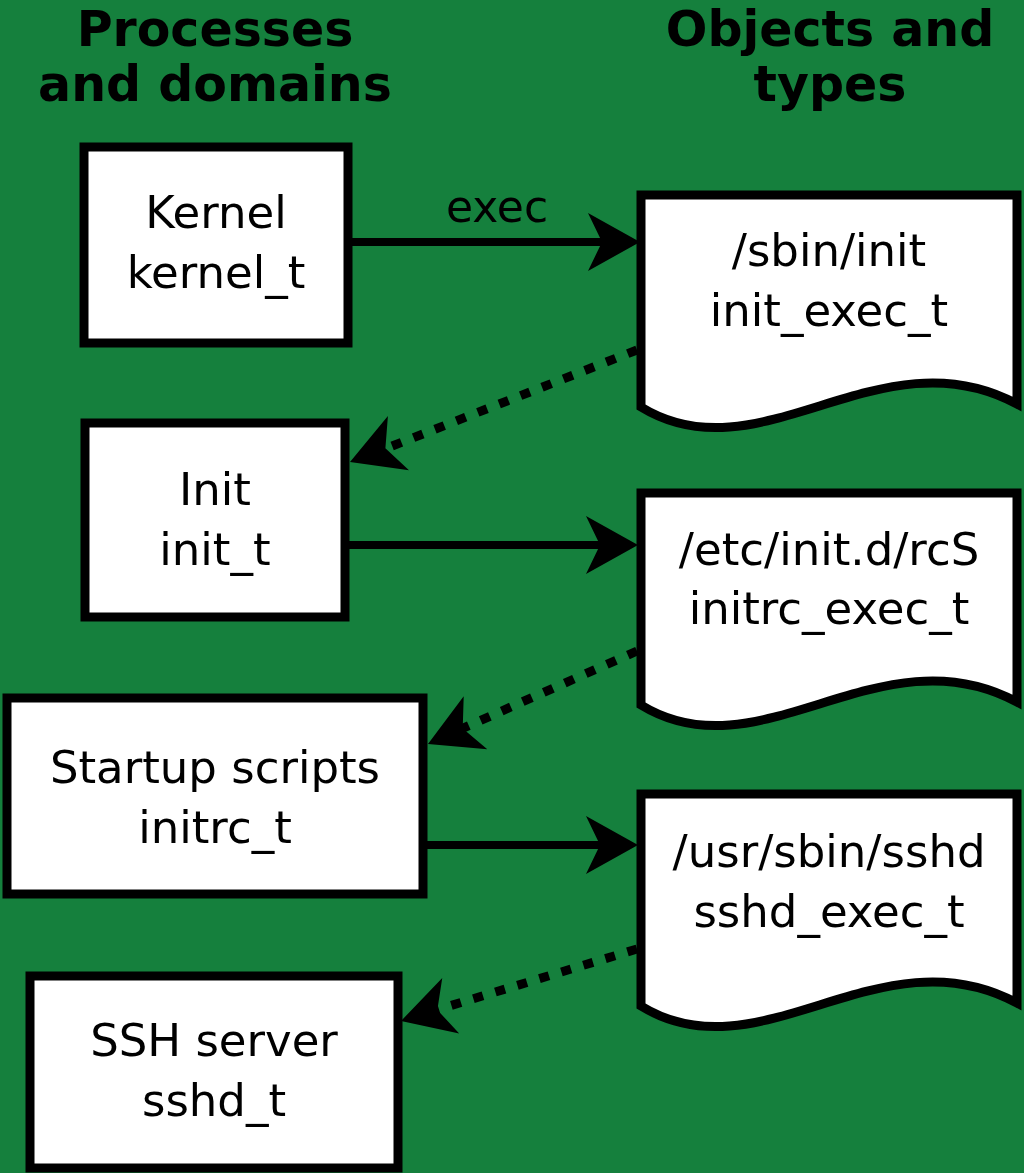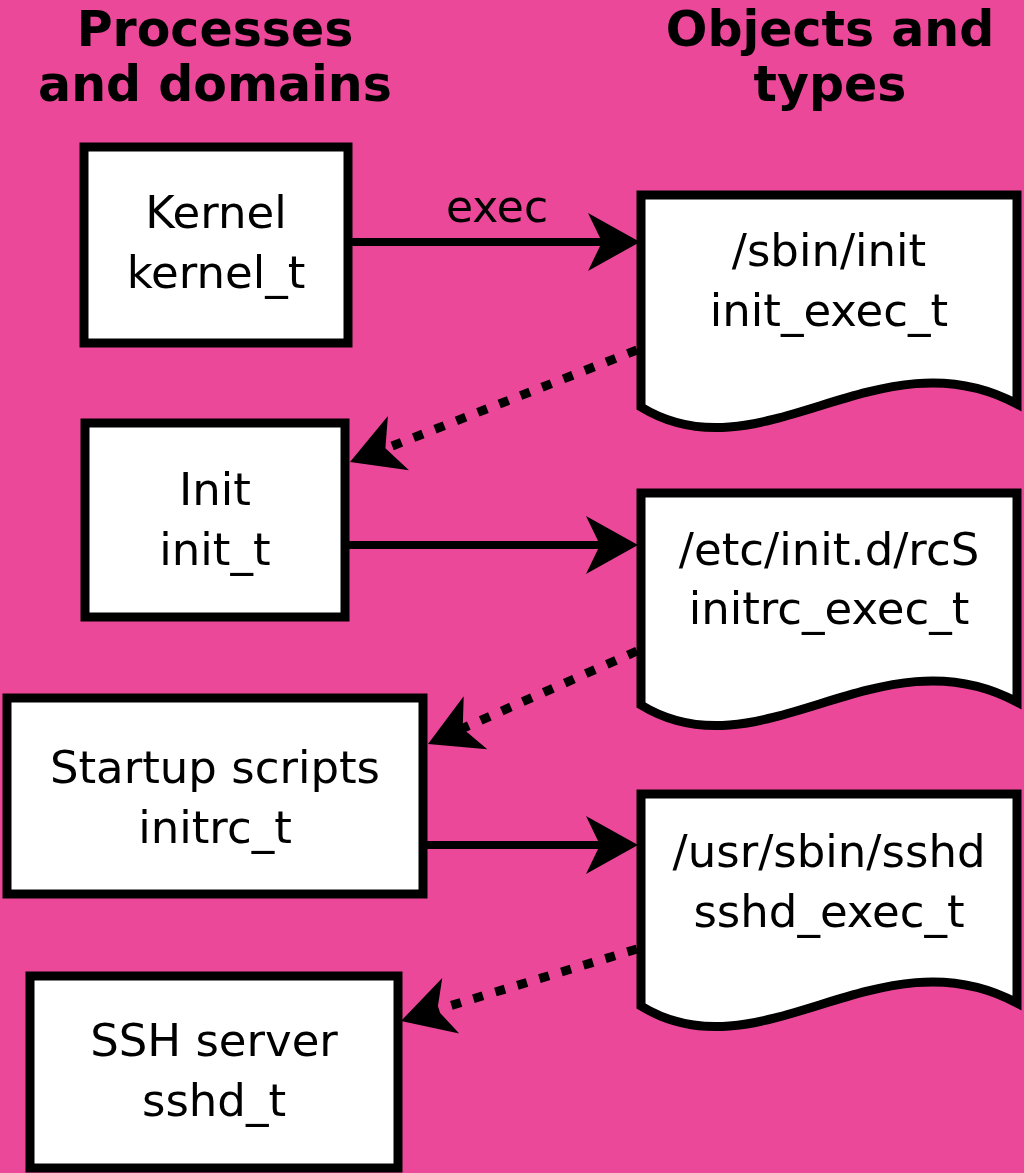--- a/index.html
+++ b/index.html
@@ -4,21 +4,21 @@
 <style>
   html, body {
     margin: 0;
     padding: 0;
     background: #ffffff;
   }
   .diagram-stage {
     position: relative;
     width: 1024px;
     height: 1173px;
-    background: #ec4899;
+    background: #15803d;
     overflow: hidden;
   }
   svg {
     display: block;
   }
   .shape {
     fill: #ffffff;
     stroke: #000000;
     stroke-width: 9;
   }

